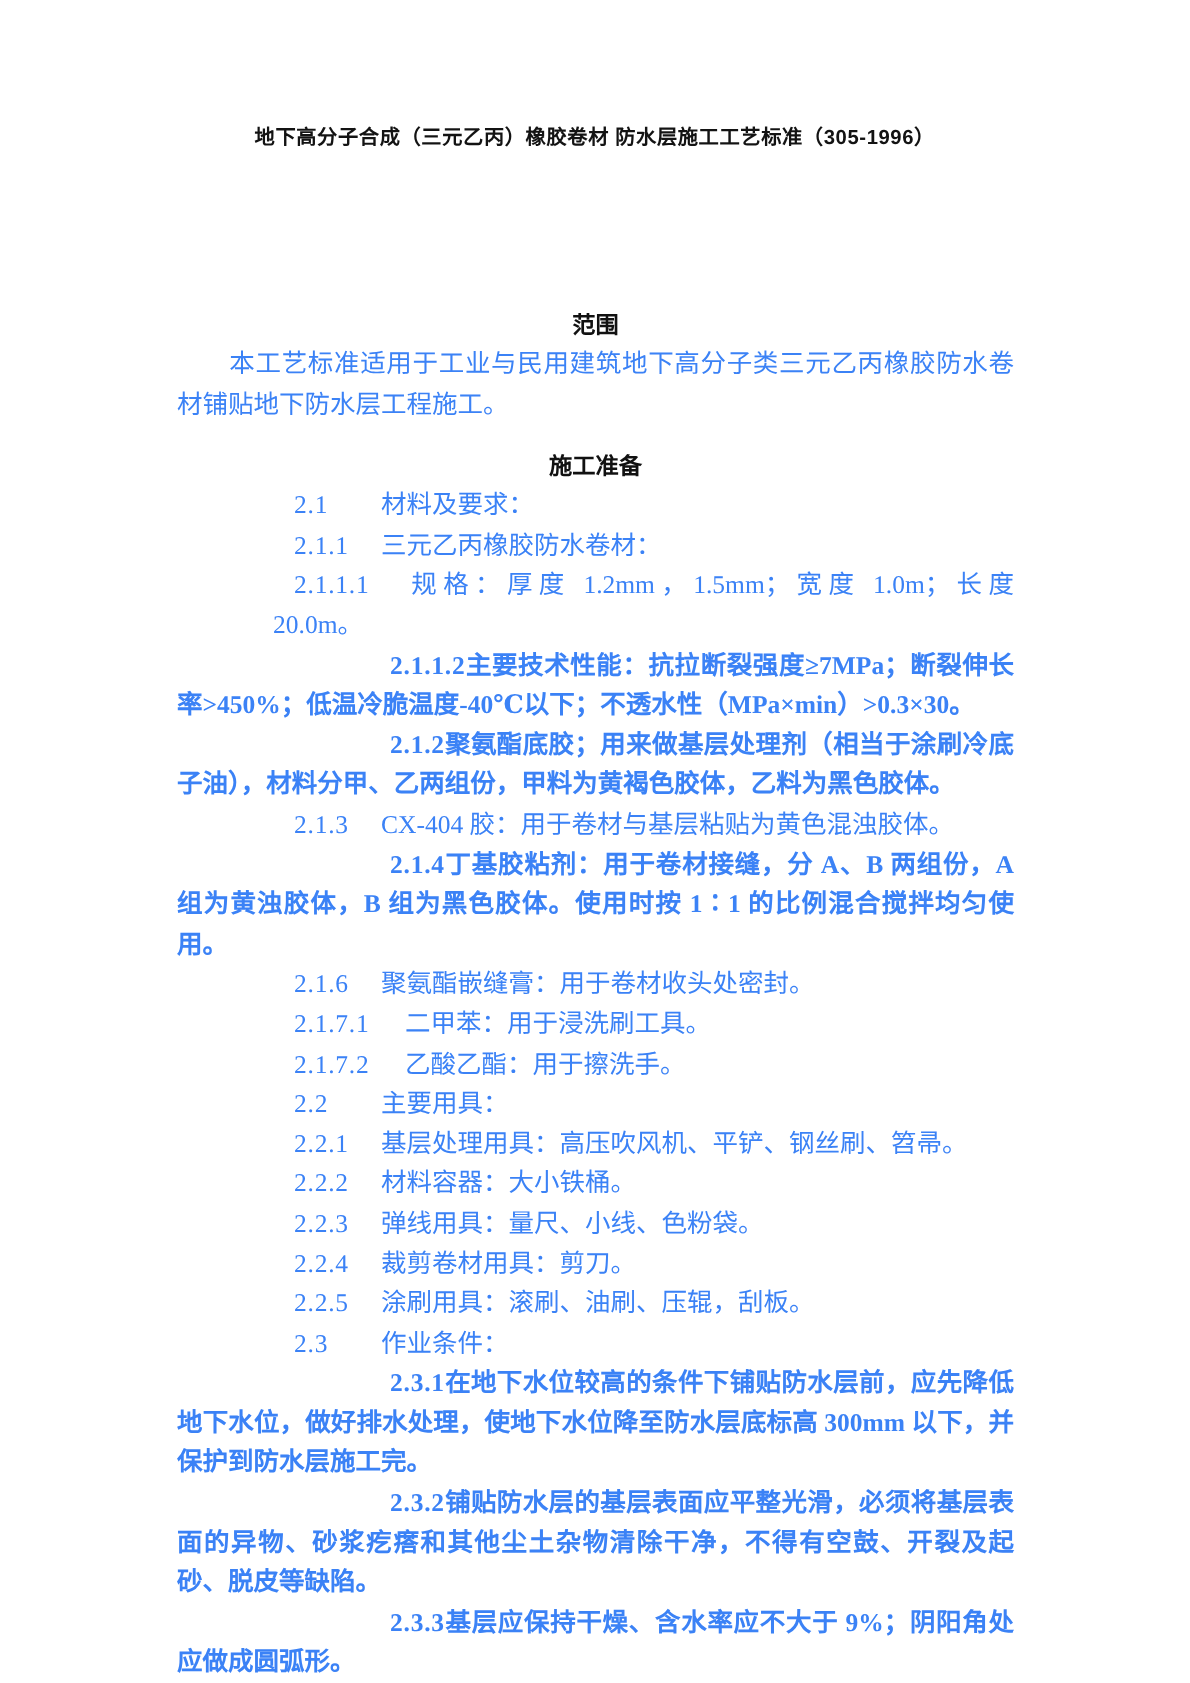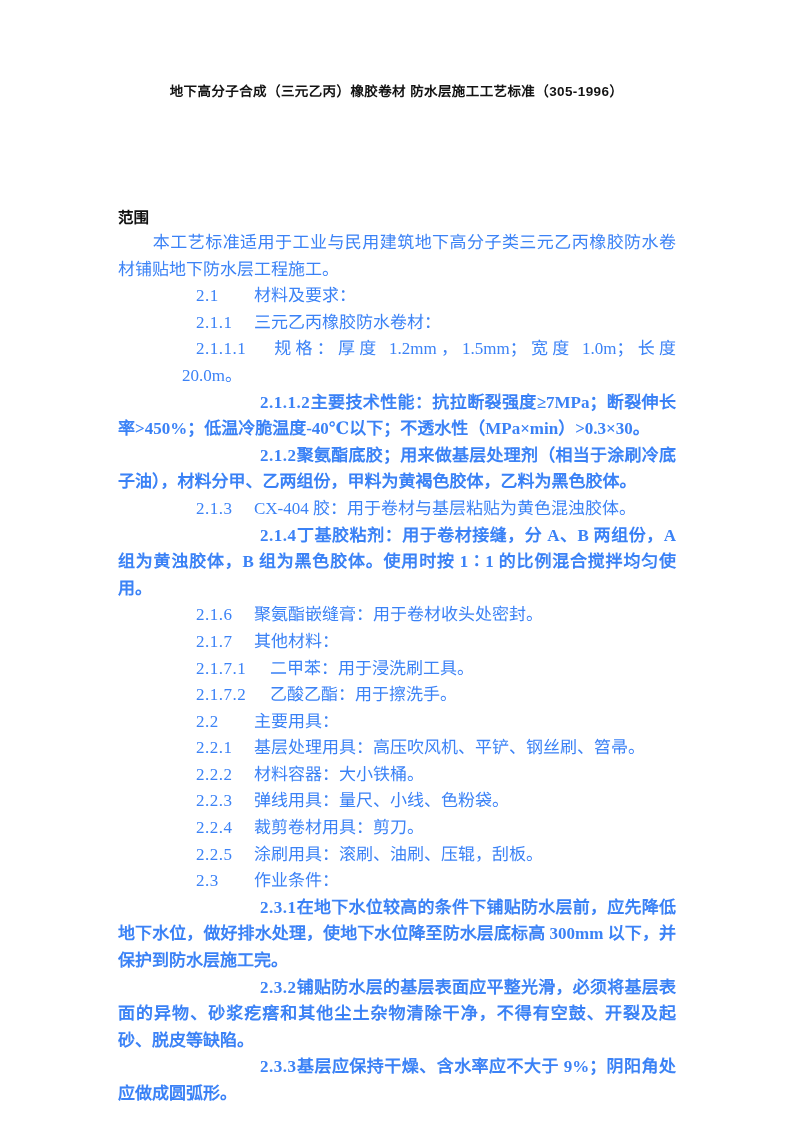--- a/index.html
+++ b/index.html
@@ -37,21 +37,21 @@
     color: #131313;
   }
   
   .content {
     position: absolute;
     top: 206px;
     left: 118px;
     width: 558px;
   }
   .section-heading {
-    text-align: left;
+    text-align: center;
     font-weight: bold;
     font-size: 15.5px;
     font-family: "Liberation Sans", "DejaVu Sans", sans-serif;
     line-height: 1.55;
     margin: 0;
     color: #111111;
   }
   .section-heading.gap-above {
     margin-top: 17px;
   }
@@ -105,20 +105,21 @@
 <div class="page">
 
   <div class="doc-title">地下高分子合成（三元乙丙）橡胶卷材 防水层施工工艺标准（305-1996）</div>
 
   <div class="content">
 
     <h2 class="section-heading">范围</h2>
 
     <p class="para indent">本工艺标准适用于工业与民用建筑地下高分子类三元乙丙橡胶防水卷材铺贴地下防水层工程施工。</p>
 
+    <h2 class="section-heading gap-above">施工准备</h2>
 
     <p class="para clause">
       <span class="num ascii">2.1</span><span>材料及要求：</span>
     </p>
 
     <p class="para clause">
       <span class="num ascii">2.1.1</span><span>三元乙丙橡胶防水卷材：</span>
     </p>
 
     <p class="para clause wide">
@@ -139,23 +140,20 @@
 
     <p class="para clause hang">
       <span class="num ascii">2.1.4</span><span>丁基胶粘剂：用于卷材接缝，分 A、B 两组份，A 组为黄浊胶体，B 组为黑色胶体。使用时按 1∶1 的比例混合搅拌均匀使用。</span>
     </p>
 
 
     <p class="para clause">
       <span class="num ascii">2.1.6</span><span>聚氨酯嵌缝膏：用于卷材收头处密封。</span>
     </p>
 
-    <p class="para clause">
-      <span class="num ascii">2.1.7</span><span>其他材料：</span>
-    </p>
 
     <p class="para clause wide">
       <span class="num ascii">2.1.7.1</span><span>二甲苯：用于浸洗刷工具。</span>
     </p>
 
     <p class="para clause wide">
       <span class="num ascii">2.1.7.2</span><span>乙酸乙酯：用于擦洗手。</span>
     </p>
 
     <p class="para clause">

